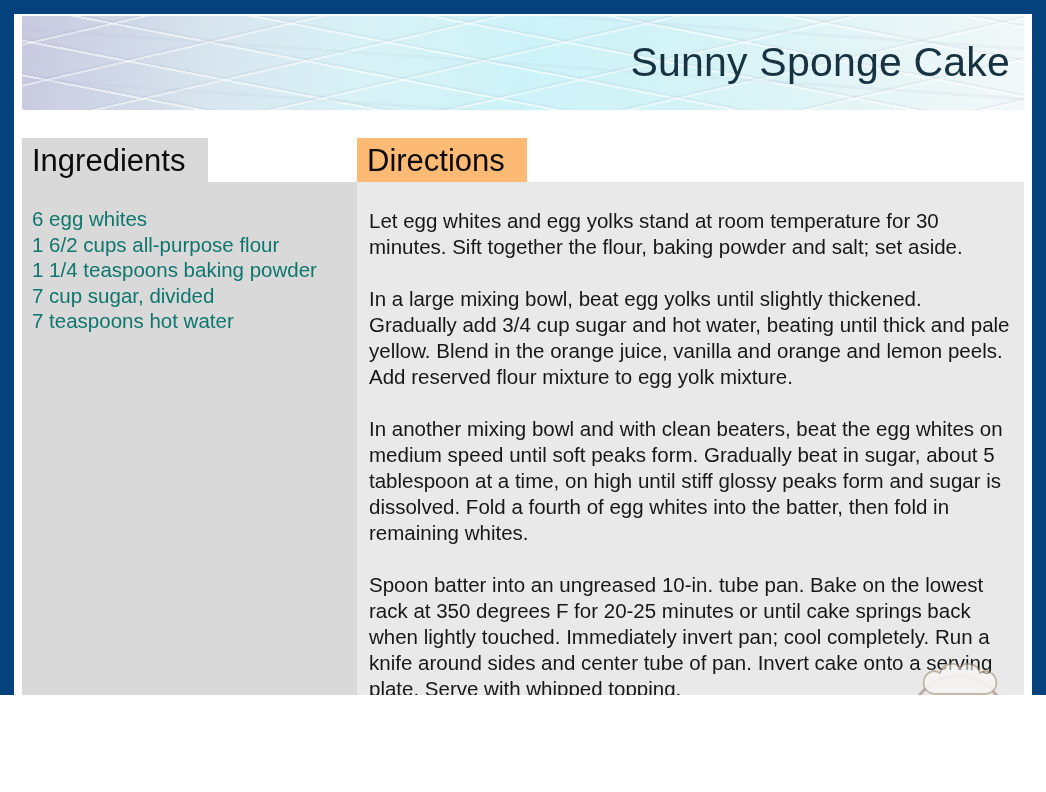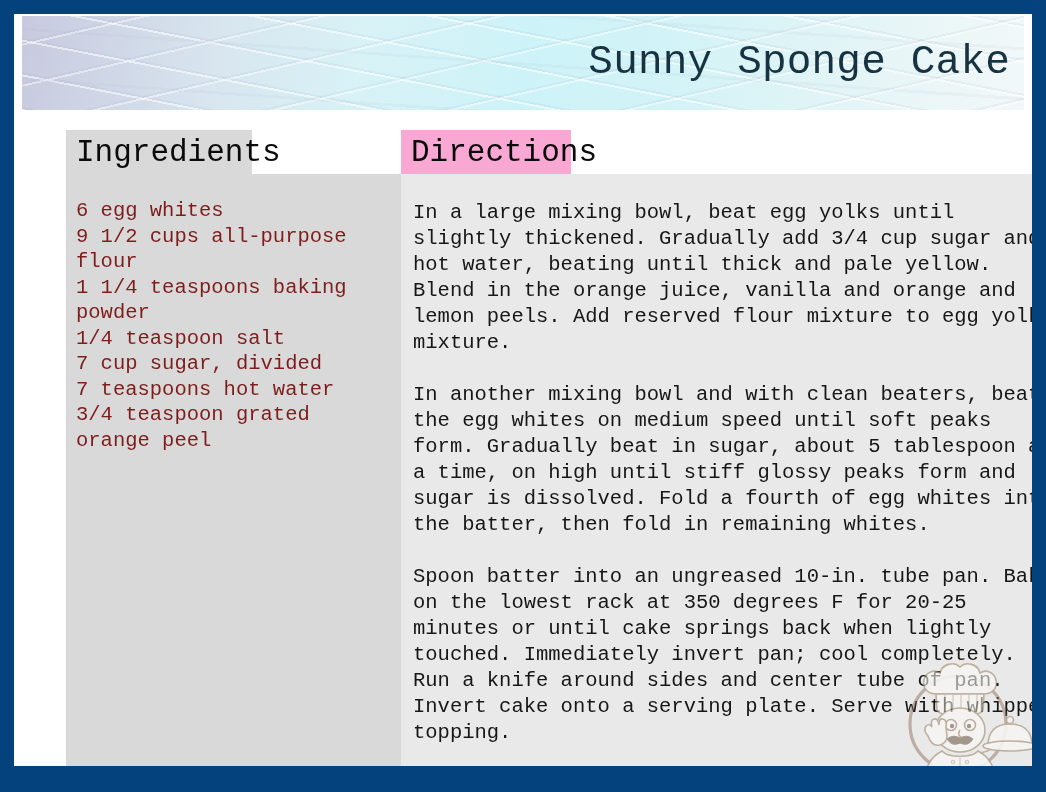--- a/index.html
+++ b/index.html
@@ -3,24 +3,24 @@
 <meta charset="utf-8">
 <style>
   html, body {
     margin: 0;
     padding: 0;
     background: #ffffff;
   }
   #page {
     position: relative;
     width: 1046px;
-    height: 792px;
+    height: 695px;
     overflow: hidden;
     background: #04427e;
-    font-family: Liberation Mono, monospace;
+    font-family: Liberation Sans, sans-serif;
   }
 
   
   #sheet {
     position: absolute;
     left: 14px;
     top: 14px;
     width: 1018px;
     height: 752px;
     background: #ffffff;
@@ -117,23 +117,22 @@
     top: 636px;
     width: 140px;
     height: 140px;
     opacity: 0.62;
     pointer-events: none;
   }
 
   
   .panel {
     position: absolute;
-    top: 116px;
+    top: 124px;
     bottom: 0px;
-    margin-left: 44px;
   }
   .panel .tab {
     position: absolute;
     left: 0;
     top: 0;
     height: 44px;
     box-sizing: border-box;
     padding: 1px 0 0 10px;
     display: flex;
     align-items: center;
@@ -153,33 +152,33 @@
     box-sizing: border-box;
   }
 
   
   #panel-ingredients { left: 8px; width: 338px; }
   #panel-ingredients .tab  { width: 186px; background: #d9d9d9; }
   #panel-ingredients .body { background: #d9d9d9; padding: 24px 10px 0 10px; }
 
   
   #panel-directions { left: 343px; width: 667px; }
-  #panel-directions .tab  { width: 170px; background: #f9a8d4; }
+  #panel-directions .tab  { width: 170px; background: #fdba74; }
   #panel-directions .body { background: #e9e9e9; padding: 26px 12px 0 12px; }
 
   
   #ingredient-list {
     list-style: none;
     margin: 0;
     padding: 0;
   }
   #ingredient-list li {
     font-size: 20.5px;
     line-height: 25.5px;
-    color: #7f1d1d;
+    color: #0f766e;
     margin: 0;
     padding: 0;
   }
   .direction-paragraph {
     font-size: 20.5px;
     line-height: 26px;
     color: #171717;
     margin: 0 0 26px 0;
   }
   .direction-paragraph:last-child { margin-bottom: 0; }
@@ -248,35 +247,34 @@
       </g>
     </svg>
 
     <div class="panel" id="panel-ingredients">
       <div class="tab">
         <span class="tab-label">Ingredients</span>
       </div>
       <div class="body">
         <ul id="ingredient-list">
           <li>6 egg whites</li>
-          <li>9 1/2 cups all-purpose flour</li>
+          <li>1 6/2 cups all-purpose flour</li>
           <li>1 1/4 teaspoons baking powder</li>
-          <li>1/4 teaspoon salt</li>
           <li>7 cup sugar, divided</li>
           <li>7 teaspoons hot water</li>
-          <li>3/4 teaspoon grated orange peel</li>
         </ul>
       </div>
     </div>
 
     <div class="panel" id="panel-directions">
       <div class="tab">
         <span class="tab-label">Directions</span>
       </div>
       <div class="body">
+        <p class="direction-paragraph">Let egg whites and egg yolks stand at room temperature for 30 minutes. Sift together the flour, baking powder and salt; set aside.</p>
         <p class="direction-paragraph">In a large mixing bowl, beat egg yolks until slightly thickened. Gradually add 3/4 cup sugar and hot water, beating until thick and pale yellow. Blend in the orange juice, vanilla and orange and lemon peels. Add reserved flour mixture to egg yolk mixture.</p>
         <p class="direction-paragraph">In another mixing bowl and with clean beaters, beat the egg whites on medium speed until soft peaks form. Gradually beat in sugar, about 5 tablespoon at a time, on high until stiff glossy peaks form and sugar is dissolved. Fold a fourth of egg whites into the batter, then fold in remaining whites.</p>
         <p class="direction-paragraph">Spoon batter into an ungreased 10-in. tube pan. Bake on the lowest rack at 350 degrees F for 20-25 minutes or until cake springs back when lightly touched. Immediately invert pan; cool completely. Run a knife around sides and center tube of pan. Invert cake onto a serving plate. Serve with whipped topping.</p>
       </div>
     </div>
 
     <svg id="chef-watermark" viewBox="0 0 140 140">
       <g fill="none" stroke="#8a6a52" stroke-width="3.2" opacity="0.75">
         <circle cx="66" cy="74" r="48"></circle>
       </g>

